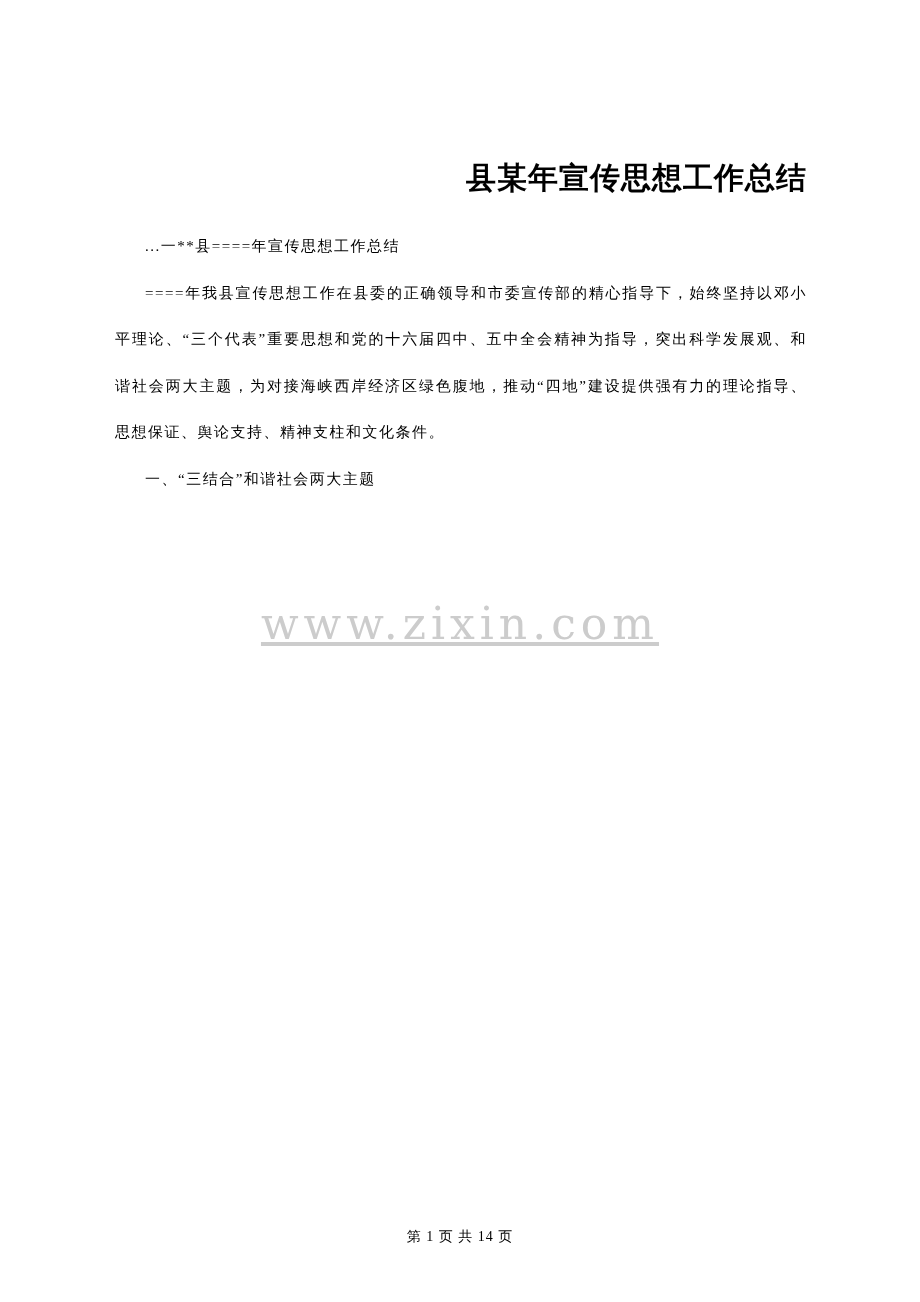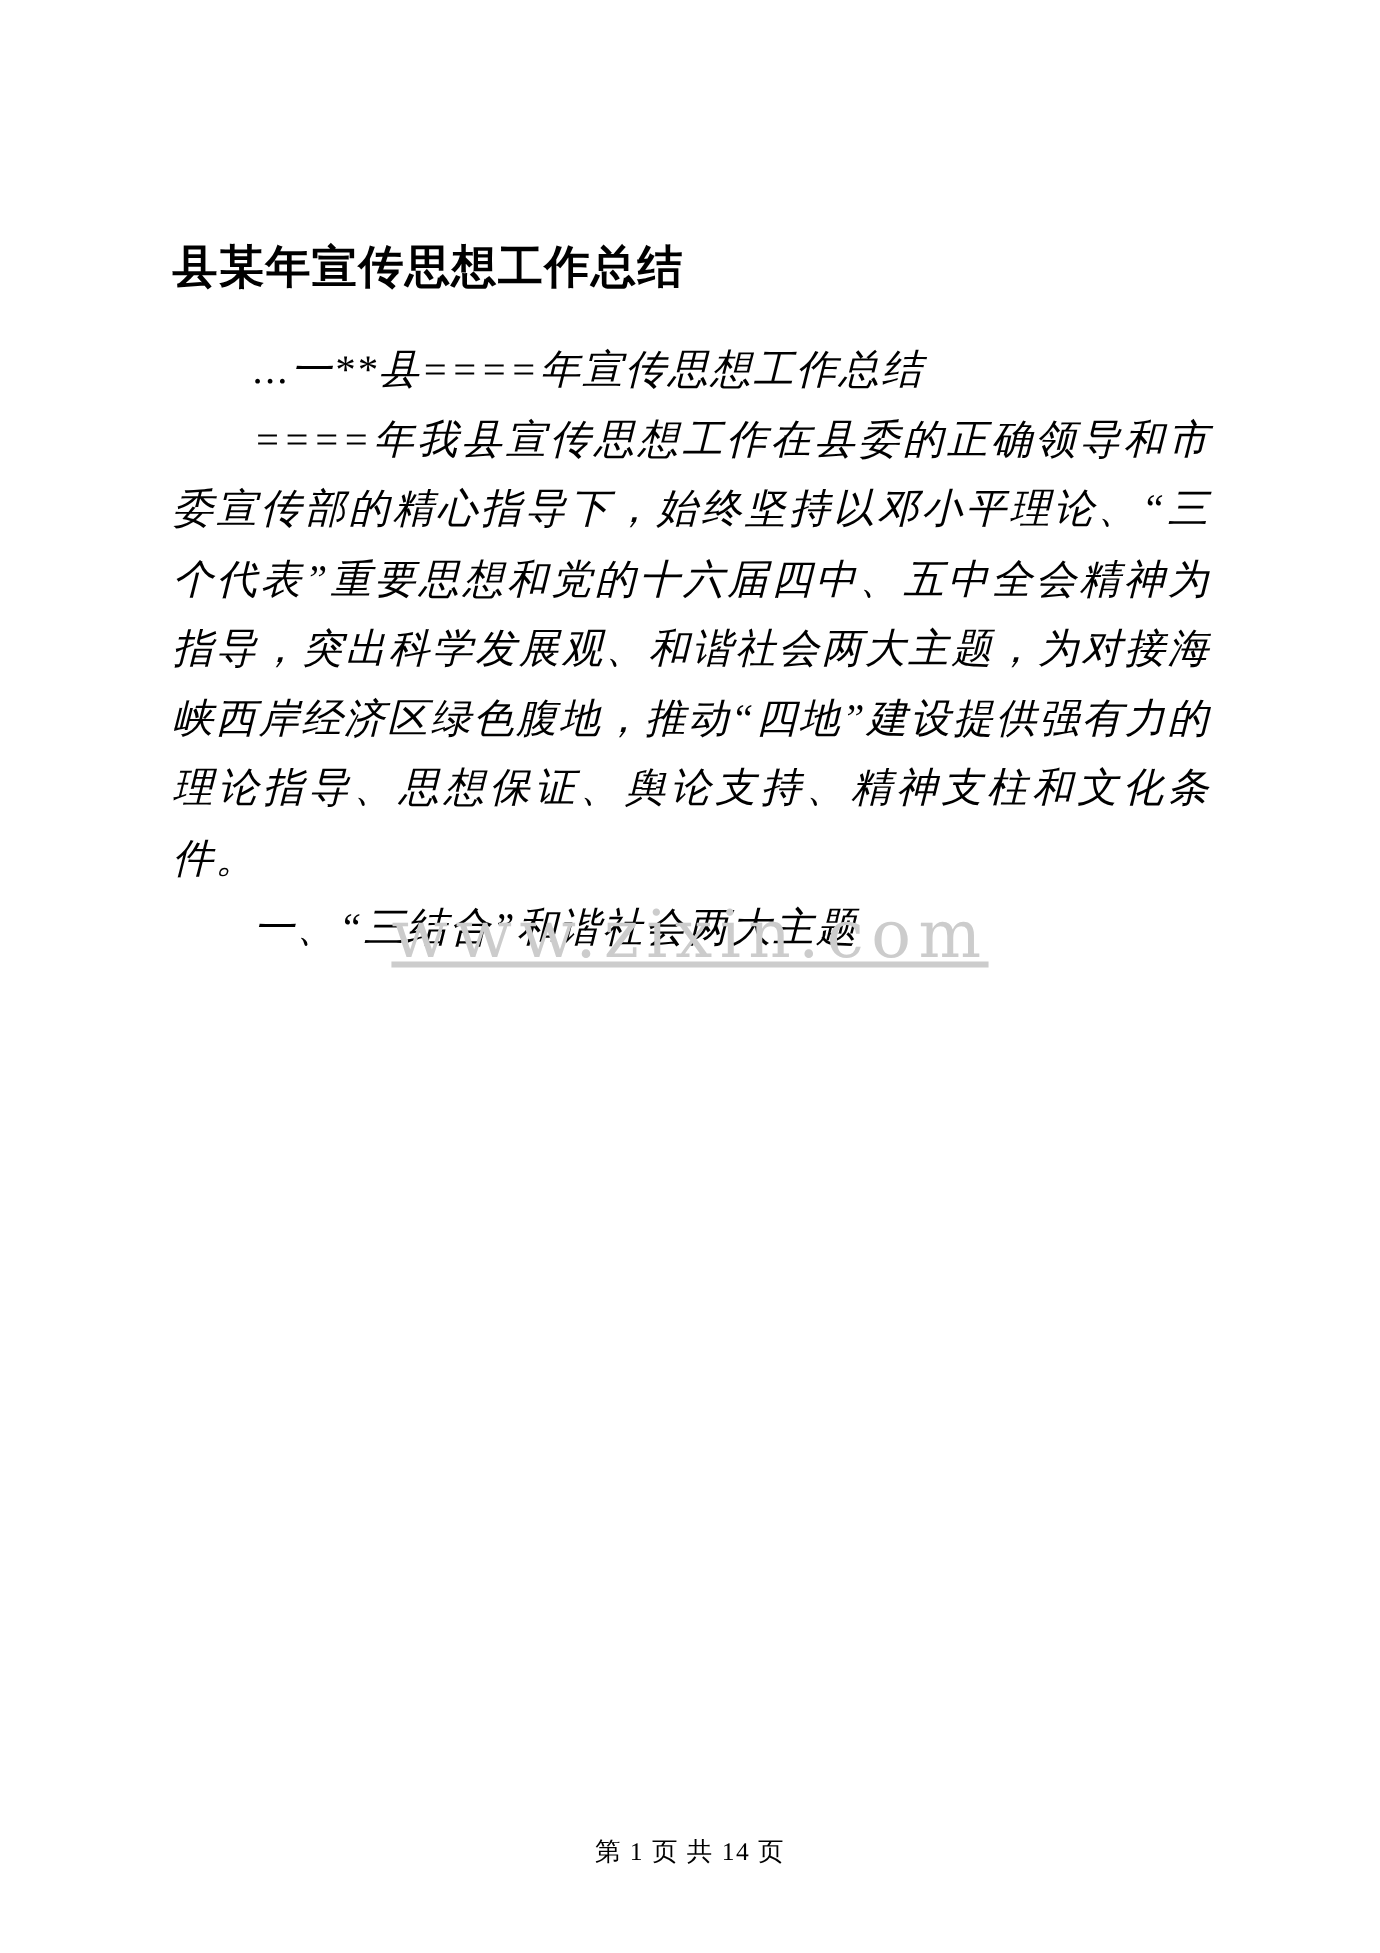--- a/index.html
+++ b/index.html
@@ -14,32 +14,31 @@
   }
   .page {
     position: absolute;
     inset: 0;
     padding: 158px 113px 0 115px;
     background: #ffffff;
   }
   .title {
     font-size: 30px;
     font-weight: 700;
-    text-align: left;
+    text-align: right;
     letter-spacing: 1px;
     margin-bottom: 24px;
   }
   .para {
-    font-size: 27px;
+    font-size: 15px;
     line-height: 46.5px;
     text-align: justify;
     text-indent: 2em;
     letter-spacing: 1.5px;
     word-break: break-all;
-    font-style: italic;
   }
   .watermark {
     position: absolute;
     top: 598px;
     left: 0;
     width: 100%;
     text-align: center;
     font-size: 44px;
     letter-spacing: 5px;
     color: #cccccc;
@@ -47,21 +46,21 @@
     pointer-events: none;
     user-select: none;
     text-decoration: underline;
   }
   .footer {
     position: absolute;
     bottom: 56px;
     left: 0;
     width: 100%;
     text-align: center;
-    font-size: 17px;
+    font-size: 14px;
     letter-spacing: 1px;
     color: #000000;
   }
 </style>
 </head>
 <body>
 
 <div class="page">
 
   <h1 class="title">县某年宣传思想工作总结</h1>

